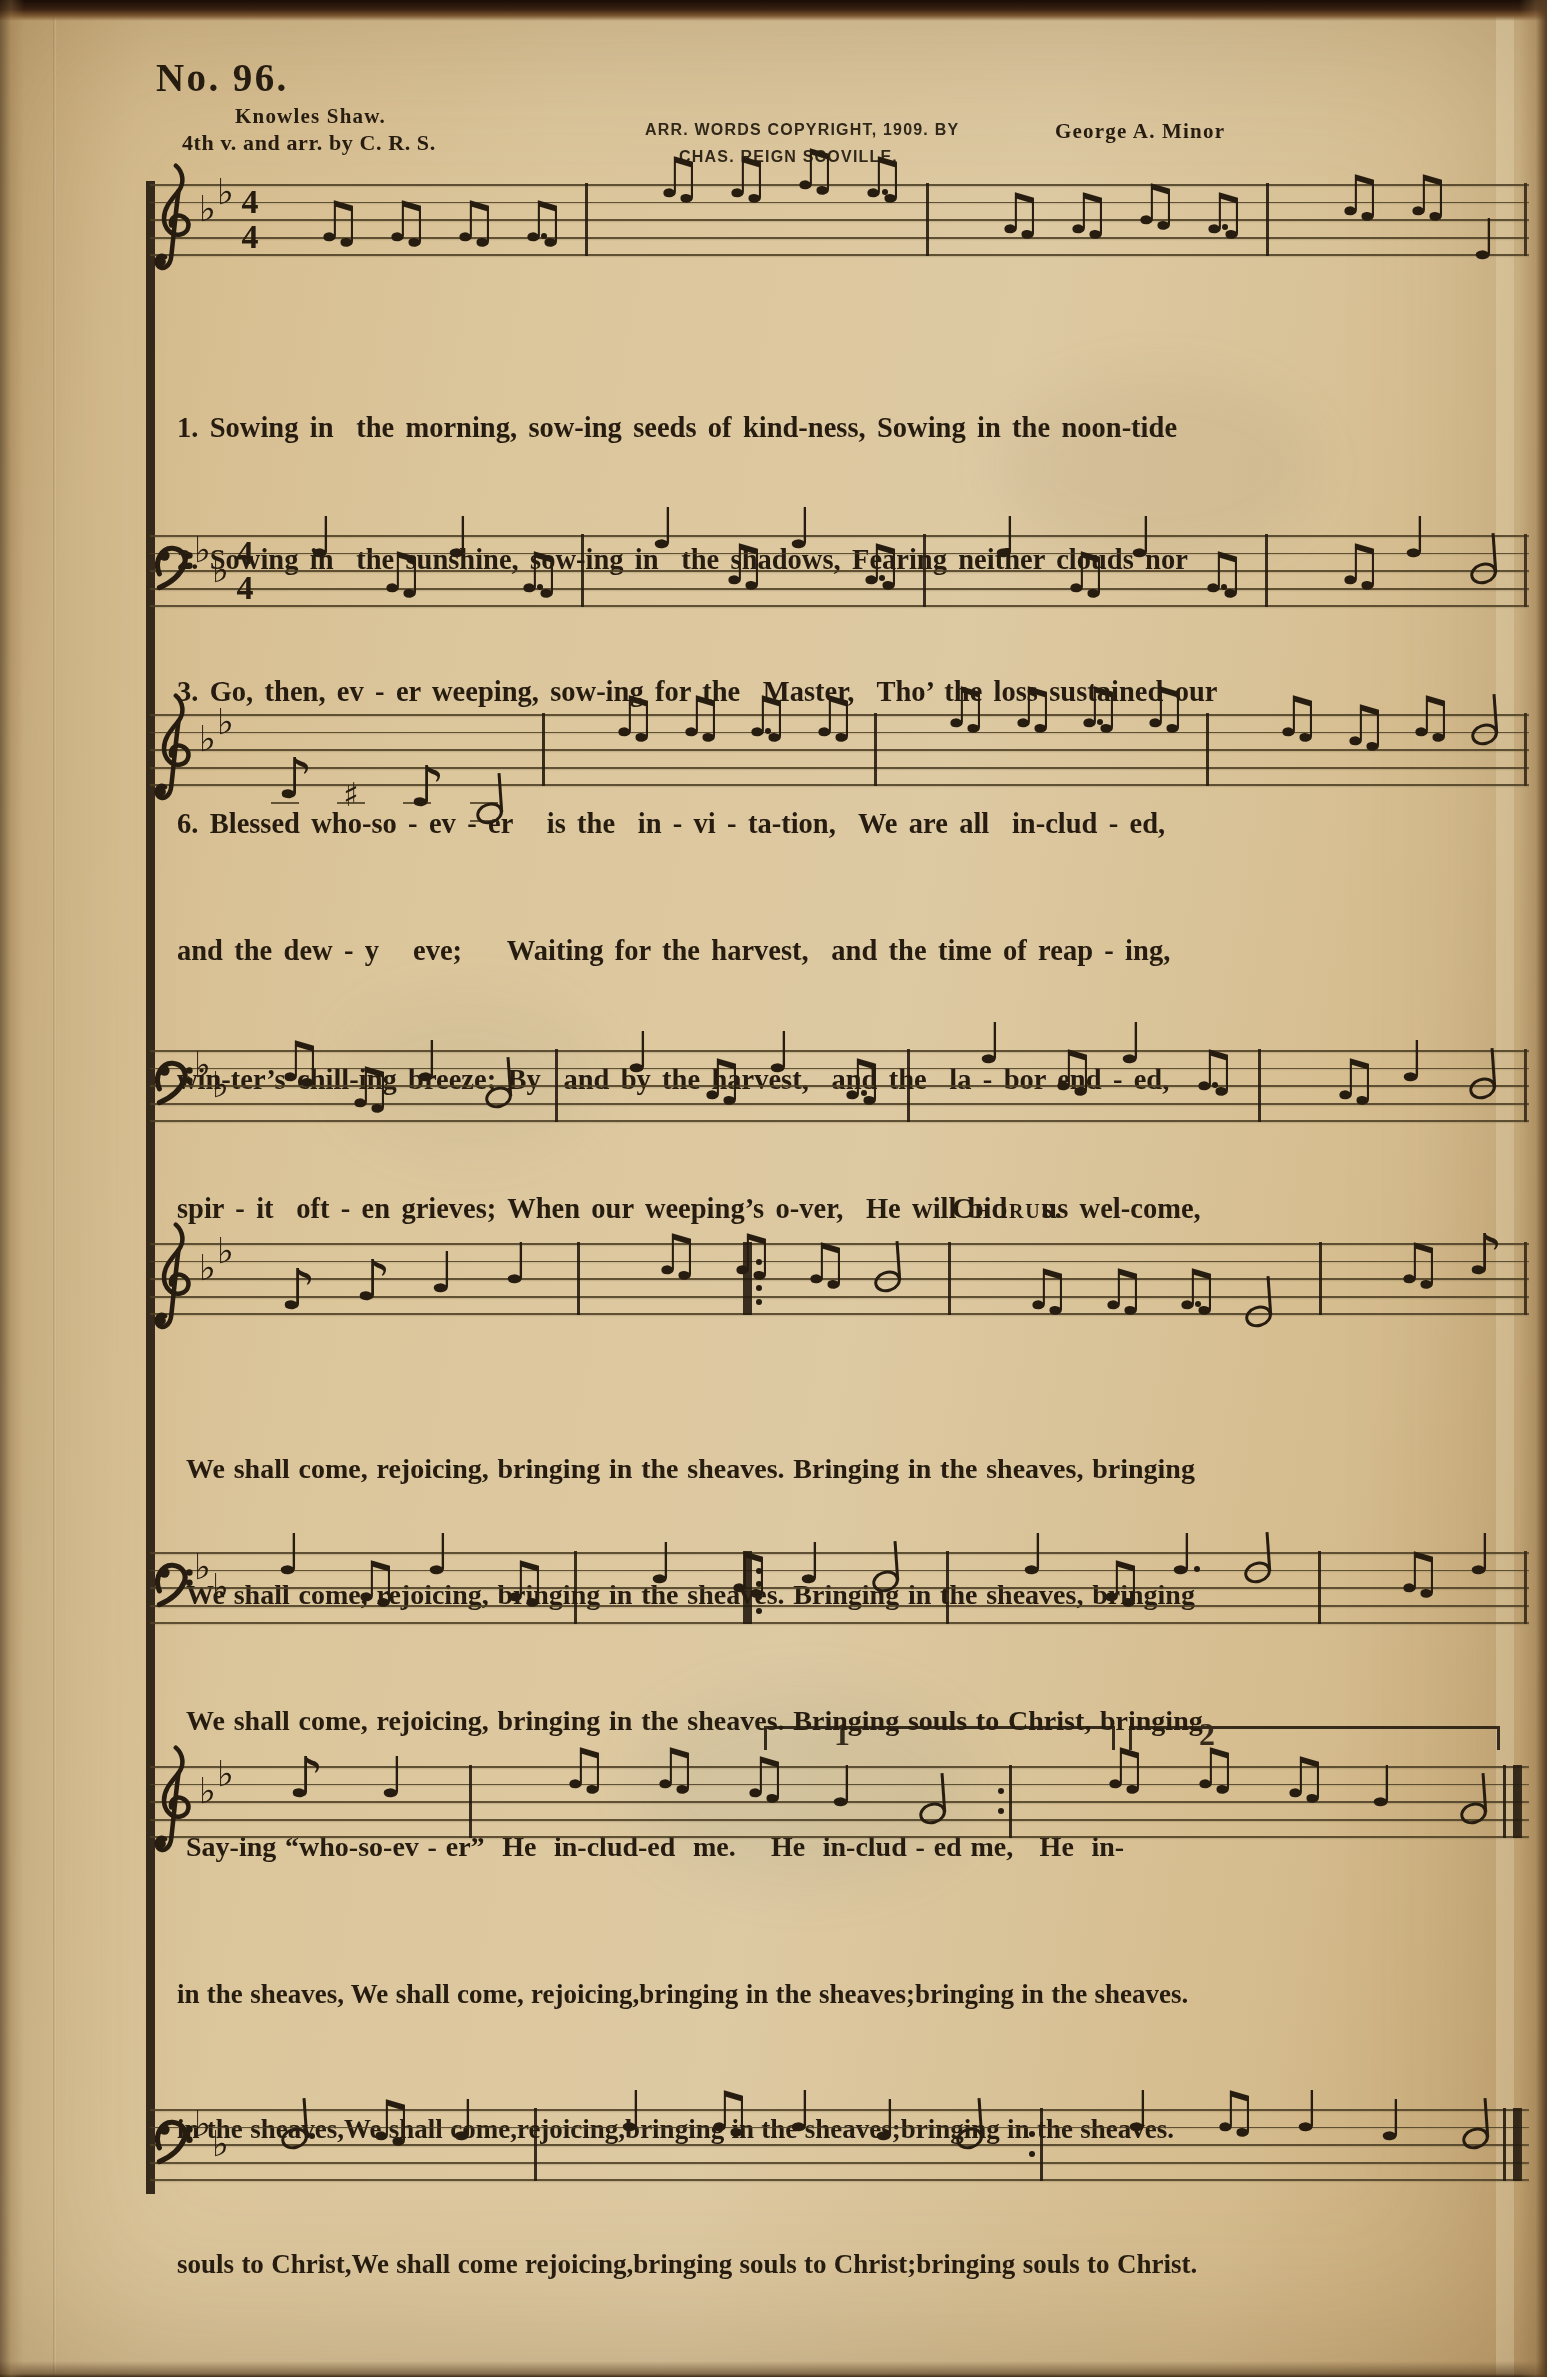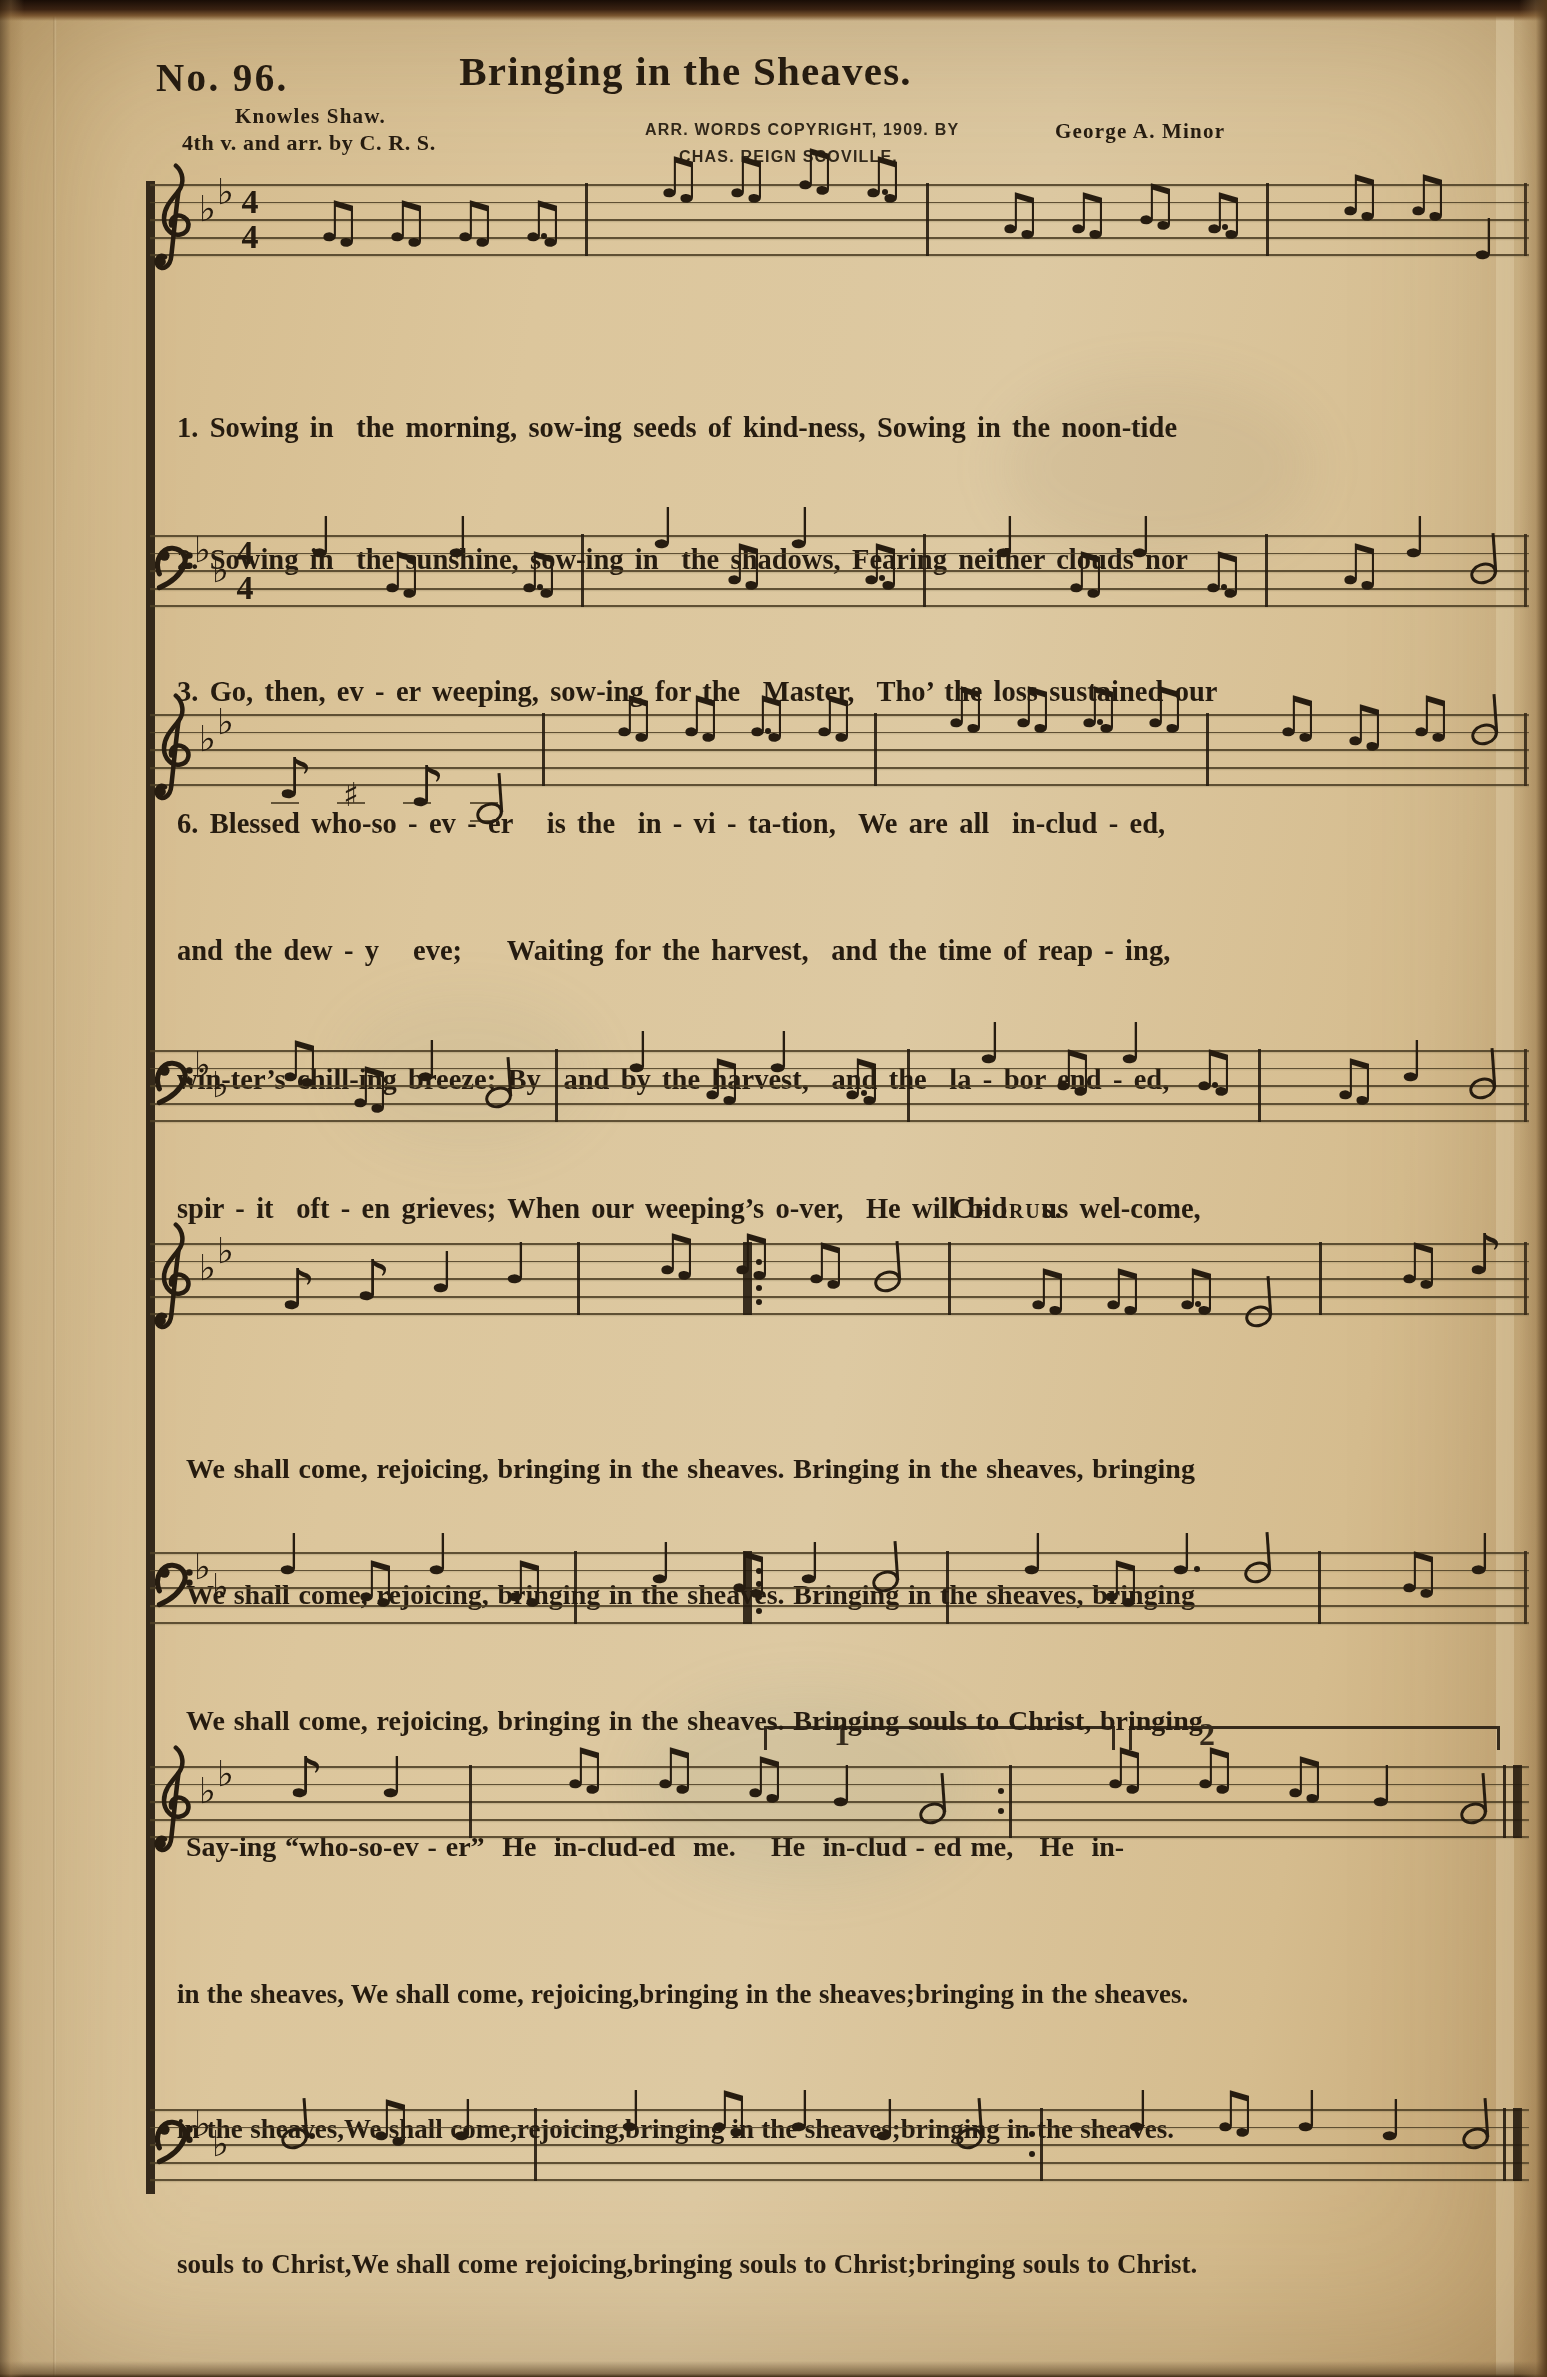--- a/index.html
+++ b/index.html
@@ -74,21 +74,20 @@
 
 <div class="page">
   <div class="vignette"></div>
   <div class="blotch b1"></div>
   <div class="blotch b2"></div>
   <div class="blotch b3"></div>
   <div class="crease"></div>
   <div class="sheen"></div>
 
   <div class="hymn-number">No. 96.</div>
-  <h1 class="title">Bringing in the Sheaves.</h1>
   <div class="credit author1">Knowles Shaw.</div>
   <div class="credit author2">4th v. and arr. by C. R. S.</div>
   <div class="credit copy1">ARR. WORDS COPYRIGHT, 1909. BY</div>
   <div class="credit copy2">CHAS. REIGN SCOVILLE.</div>
   <div class="credit composer">George A. Minor</div>
 
   <div class="system-rail"></div>
   <div class="chorus-label">Chorus.</div>
 
   <div class="staff" id="st-s1t" style="top:184px">

